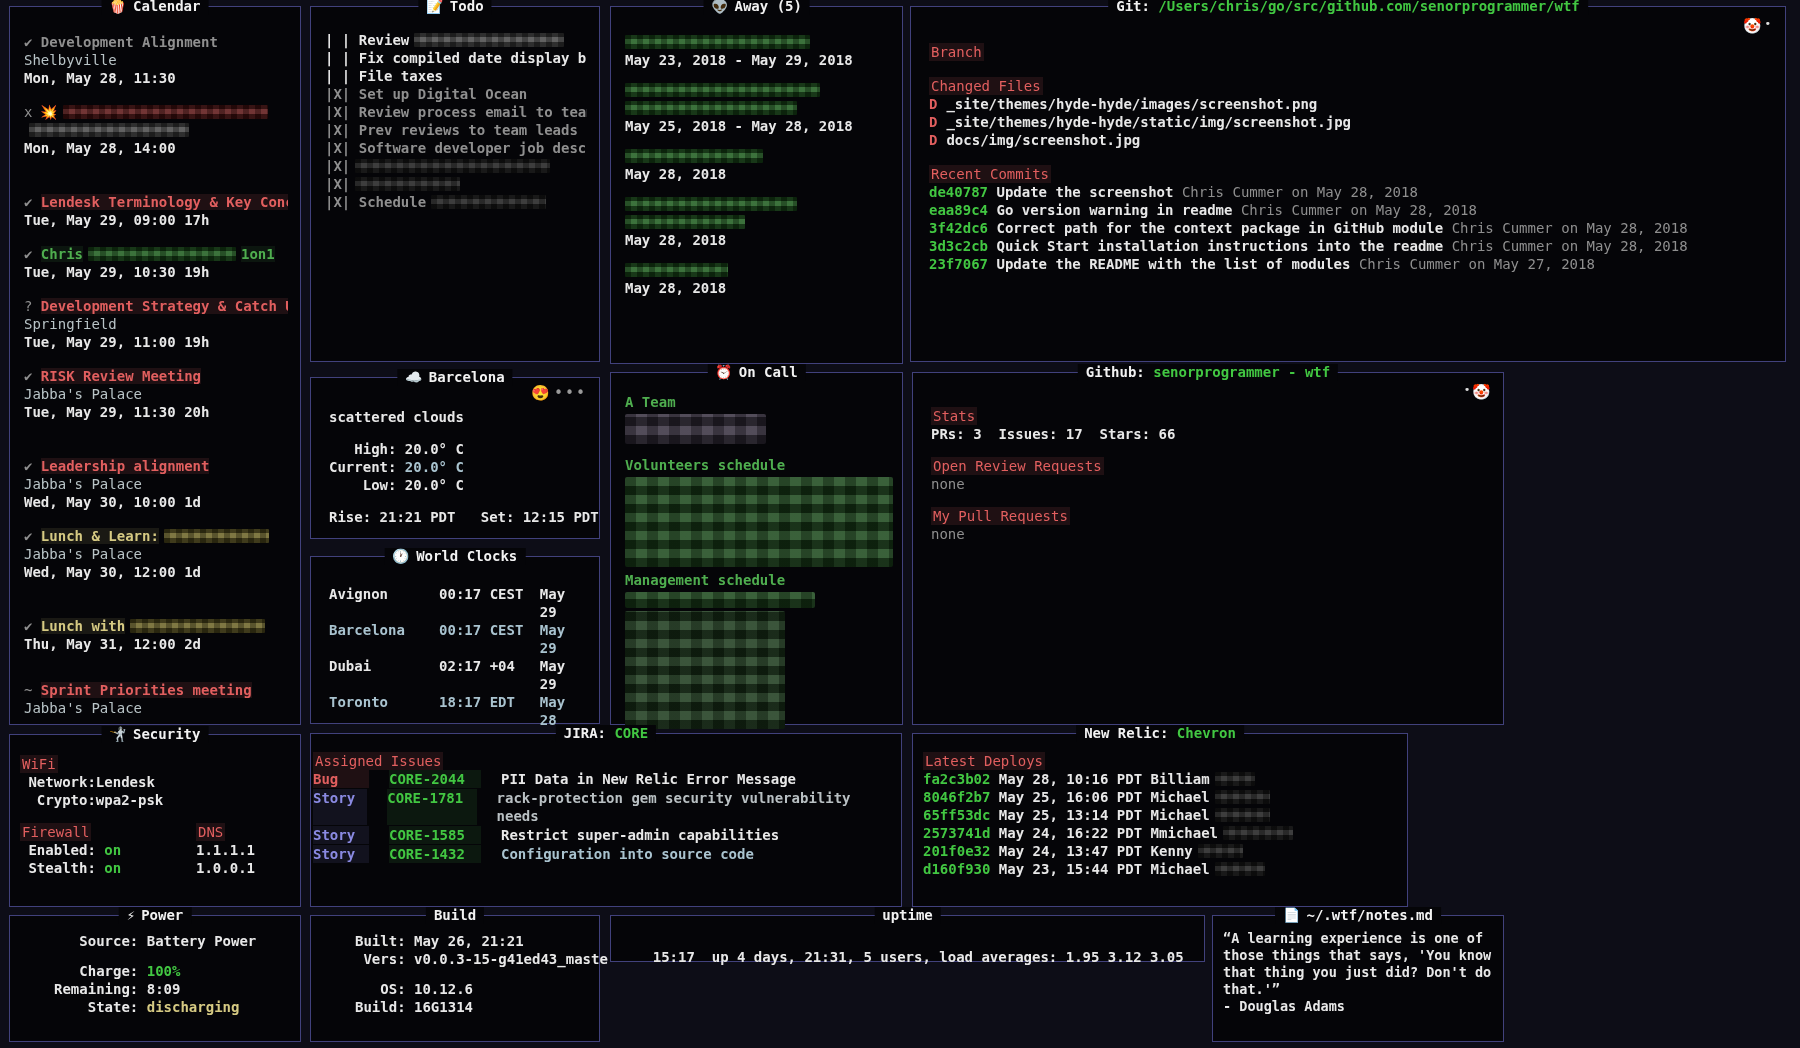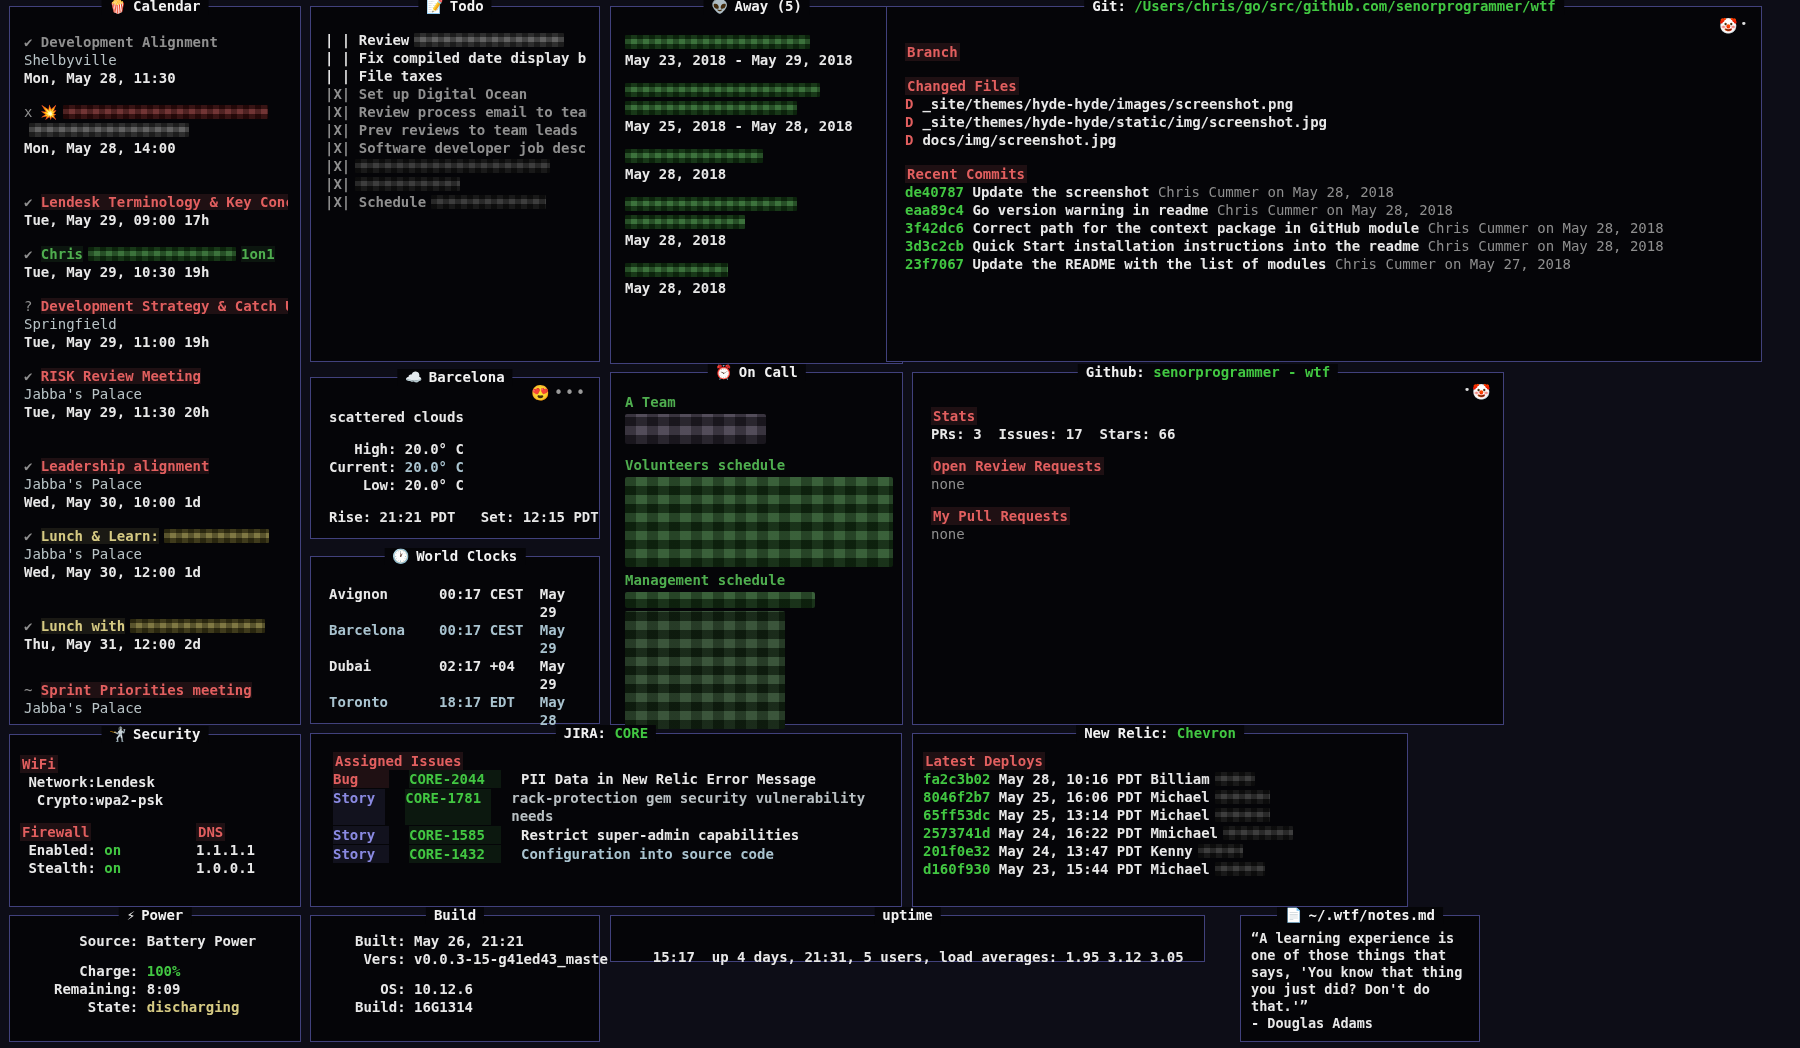--- a/index.html
+++ b/index.html
@@ -13,21 +13,21 @@
        font-family:"DejaVu Sans Mono","Liberation Mono",monospace;font-size:14px;color:var(--white);}
   .p{position:absolute;border:1px solid var(--border);background:var(--panel_bg);}
   .ptitle{position:absolute;top:-9px;left:50%;transform:translateX(-50%);background:var(--panel_bg);
           padding:0 8px;white-space:nowrap;font-weight:700;font-size:14px;line-height:17px;color:#f2f2f2;}
   .picon{margin-right:6px;font-size:14px}
   .tgreen{color:var(--green_bright);}
   .pbody{padding:26px 12px 0 14px;line-height:18px;}
   .pre{white-space:pre;}
   .b{font-weight:700;}
   .sp{height:16px;}
-  .hdr{display:inline-block;color:var(--red);background:rgba(226,95,95,.12);font-weight:700;padding:0 2px;}
+  .hdr{display:inline-block;color:var(--red);background:rgba(226,95,95,.12);font-weight:400;padding:0 2px;}
   .ghdr{color:var(--green);font-weight:700;}
   .k-red{color:var(--red);background:rgba(226,95,95,.12);}
   .k-green{color:var(--green);background:rgba(79,174,79,.10);}
   .k-yellow{color:var(--yellow);background:rgba(214,202,131,.10);}
   .k-past{color:var(--gray);}
   .k-white{color:var(--white);}
   .k-gray{color:var(--gray);font-weight:400;}
   .k-pale{color:var(--pale_blue);}
   .k-story{color:var(--story_blue);background:rgba(138,138,226,.10);}
   .k-soft{color:#b9c0c3;}
@@ -215,21 +215,21 @@
       </div>
 
       <div class="aentry">
         <div><span class="rx rx-green" style="margin-left: 0px; width: 103px;"></span></div>
 
         <div class="adate">May 28, 2018</div>
       </div>
     </div>
 </div>
 
-<div class="p" style="left:886px;top:6px;width:876px;height:356px">
+<div class="p" style="left:910px;top:6px;width:876px;height:356px">
   <div class="ptitle"><span>Git: </span><span class="tgreen">/Users/chris/go/src/github.com/senorprogrammer/wtf</span></div>
   <div class="corner"><span>🤡</span><span class="cdot">•</span></div>
   <div class="pbody" style="padding-left:18px;padding-top:36px">
     <div><span class="hdr">Branch</span></div>
     <div class="sp"></div>
     <div><span class="hdr">Changed Files</span></div>
     <div>
 
         <div class="gline"><span class="flagD">D</span><span class="b" style="margin-left:9px">_site/themes/hyde-hyde/images/screenshot.png</span></div>
 
@@ -360,21 +360,21 @@
         <div><span class="hdr">DNS</span></div>
         <div class="b">1.1.1.1</div>
         <div class="b">1.0.0.1</div>
       </div>
     </div>
   </div>
 </div>
 
 <div class="p" style="left:310px;top:733px;width:592px;height:174px">
   <div class="ptitle"><span>JIRA: </span><span class="tgreen">CORE</span></div>
-  <div class="pbody" style="padding-top:18px;padding-left:22px">
+  <div class="pbody" style="padding-top:18px;padding-left:2px">
     <div><span class="hdr">Assigned Issues</span></div>
     <div>
 
         <div class="jrow">
           <span class="jtype k-red">Bug</span>
           <span class="jkey k-key">CORE-2044</span>
           <span class="k-white">PII Data in New Relic Error Message</span>
         </div>
 
         <div class="jrow">
@@ -441,19 +441,19 @@
   </div>
 </div>
 
 <div class="p" style="left:610px;top:915px;width:595px;height:47px">
   <div class="ptitle"><span>uptime</span></div>
   <div class="pbody" style="padding-top:14px;padding-left:8px;white-space:pre">
     <span class="b">15:17  up 4 days, 21:31, 5 users, load averages: 1.95 3.12 3.05</span>
   </div>
 </div>
 
-<div class="p" style="left:1240px;top:915px;width:240px;height:127px">
+<div class="p" style="left:1212px;top:915px;width:292px;height:127px">
   <div class="ptitle"><span class="picon">📄</span><span>~/.wtf/notes.md</span></div>
   <div class="notes-body">
     <span>“A learning experience is one of those things that says, 'You know that thing you just did? Don't do that.'”</span>
     <div>- Douglas Adams</div>
   </div>
 </div>
 
 </body></html>

